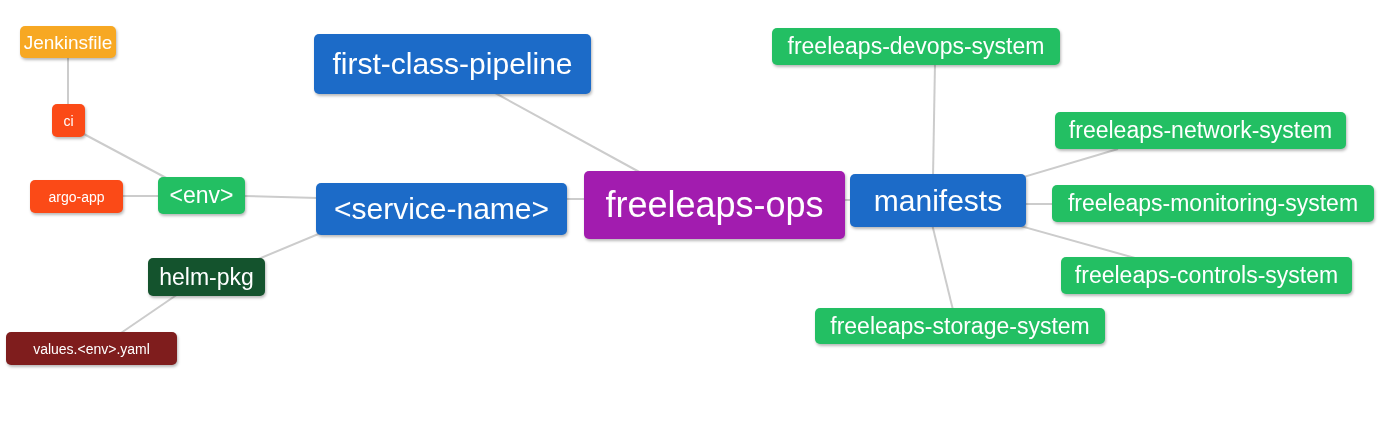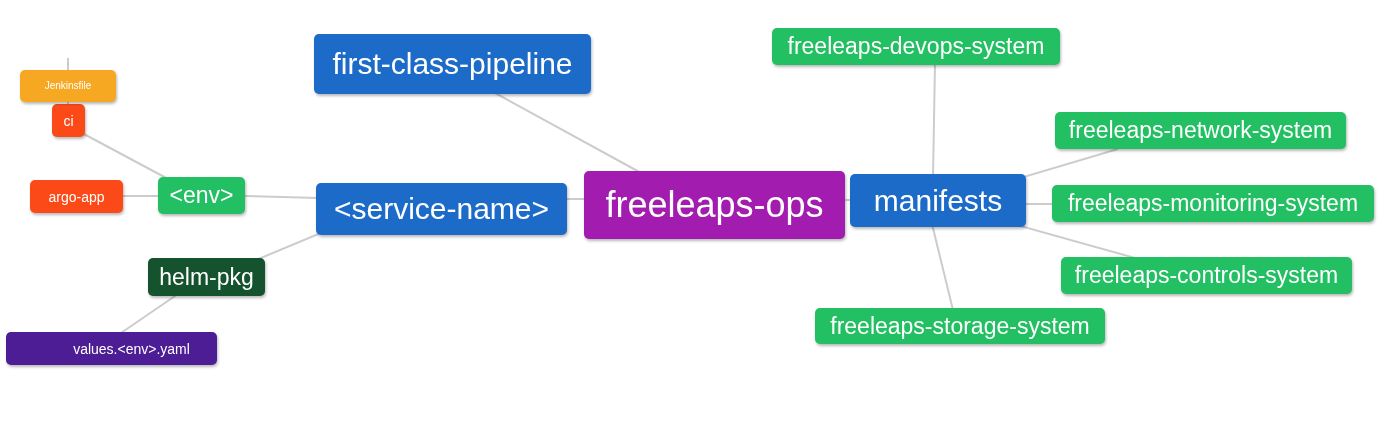--- a/index.html
+++ b/index.html
@@ -22,21 +22,21 @@
     white-space:nowrap;
     cursor:pointer;
     line-height:1;
     user-select:none;
   }
   
   .root-node   {font-size:36px;}
   .branch-node {font-size:30px;}
   .sub-node    {font-size:23px;}
   .leaf-node   {font-size:14px;}
-  .twig-node   {font-size:10px;margin-top:44px;}
+  .twig-node   {font-size:19px;}
 </style>
 </head>
 <body>
 
 <div id="stage">
 
   <svg id="edges" width="1390" height="421">
     <line x1="68" y1="58" x2="68" y2="106" stroke="#cccccc"></line>
     <line x1="82" y1="133" x2="170" y2="180" stroke="#cccccc"></line>
     <line x1="121" y1="196" x2="160" y2="196" stroke="#cccccc"></line>
@@ -62,21 +62,21 @@
   <div class="node branch-node" style="left: 850px; top: 174px; width: 176px; height: 53px; background-color: rgb(28, 107, 200);">manifests</div>
 
   <div class="node sub-node" style="left: 158px; top: 177px; width: 87px; height: 37px; background-color: rgb(35, 191, 99);">&lt;env&gt;</div>
 
   <div class="node sub-node" style="left: 148px; top: 258px; width: 117px; height: 38px; background-color: #14532d;">helm-pkg</div>
 
   <div class="node leaf-node" style="left: 52px; top: 104px; width: 33px; height: 33px; background-color: rgb(251, 74, 23);">ci</div>
 
   <div class="node leaf-node" style="left: 30px; top: 180px; width: 93px; height: 33px; background-color: rgb(251, 74, 23);">argo-app</div>
 
-  <div class="node leaf-node" style="left: 6px; top: 332px; width: 171px; height: 33px; background-color: #4c1d95; padding-left: 40px;">values.&lt;env&gt;.yaml</div>
+  <div class="node leaf-node" style="left: 6px; top: 332px; width: 171px; height: 33px; background-color: #7f1d1d;">values.&lt;env&gt;.yaml</div>
 
   <div class="node twig-node" style="left: 20px; top: 26px; width: 96px; height: 32px; background-color: rgb(247, 168, 35);">Jenkinsfile</div>
 
   <div class="node sub-node" style="left: 772px; top: 28px; width: 288px; height: 37px; background-color: rgb(35, 191, 99);">freeleaps-devops-system</div>
 
   <div class="node sub-node" style="left: 1055px; top: 112px; width: 291px; height: 37px; background-color: rgb(35, 191, 99);">freeleaps-network-system</div>
 
   <div class="node sub-node" style="left: 1052px; top: 185px; width: 322px; height: 37px; background-color: rgb(35, 191, 99);">freeleaps-monitoring-system</div>
 
   <div class="node sub-node" style="left: 1061px; top: 257px; width: 291px; height: 37px; background-color: rgb(35, 191, 99);">freeleaps-controls-system</div>

